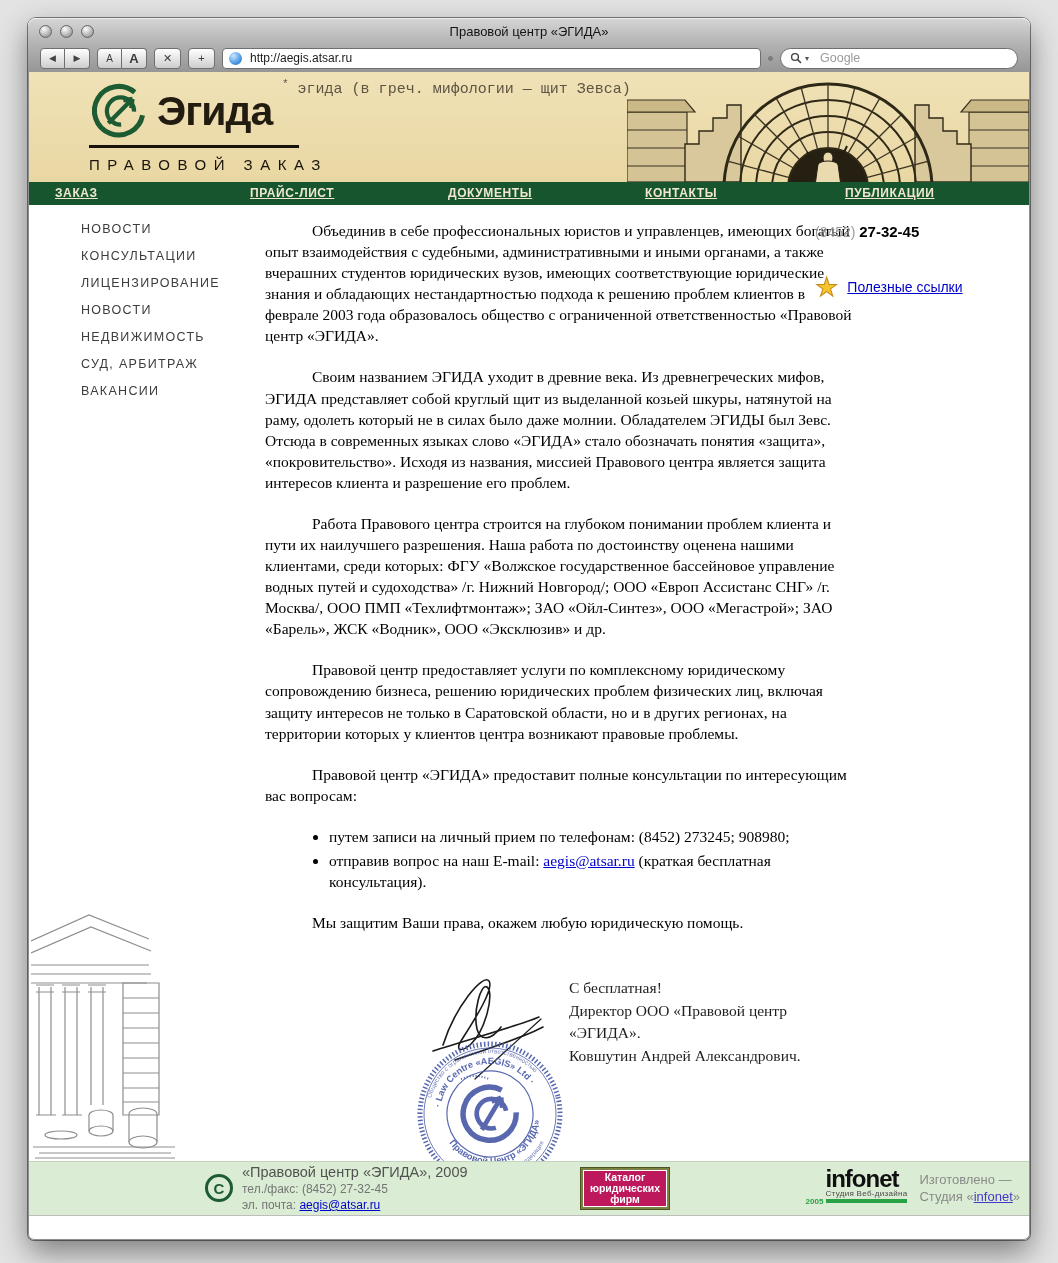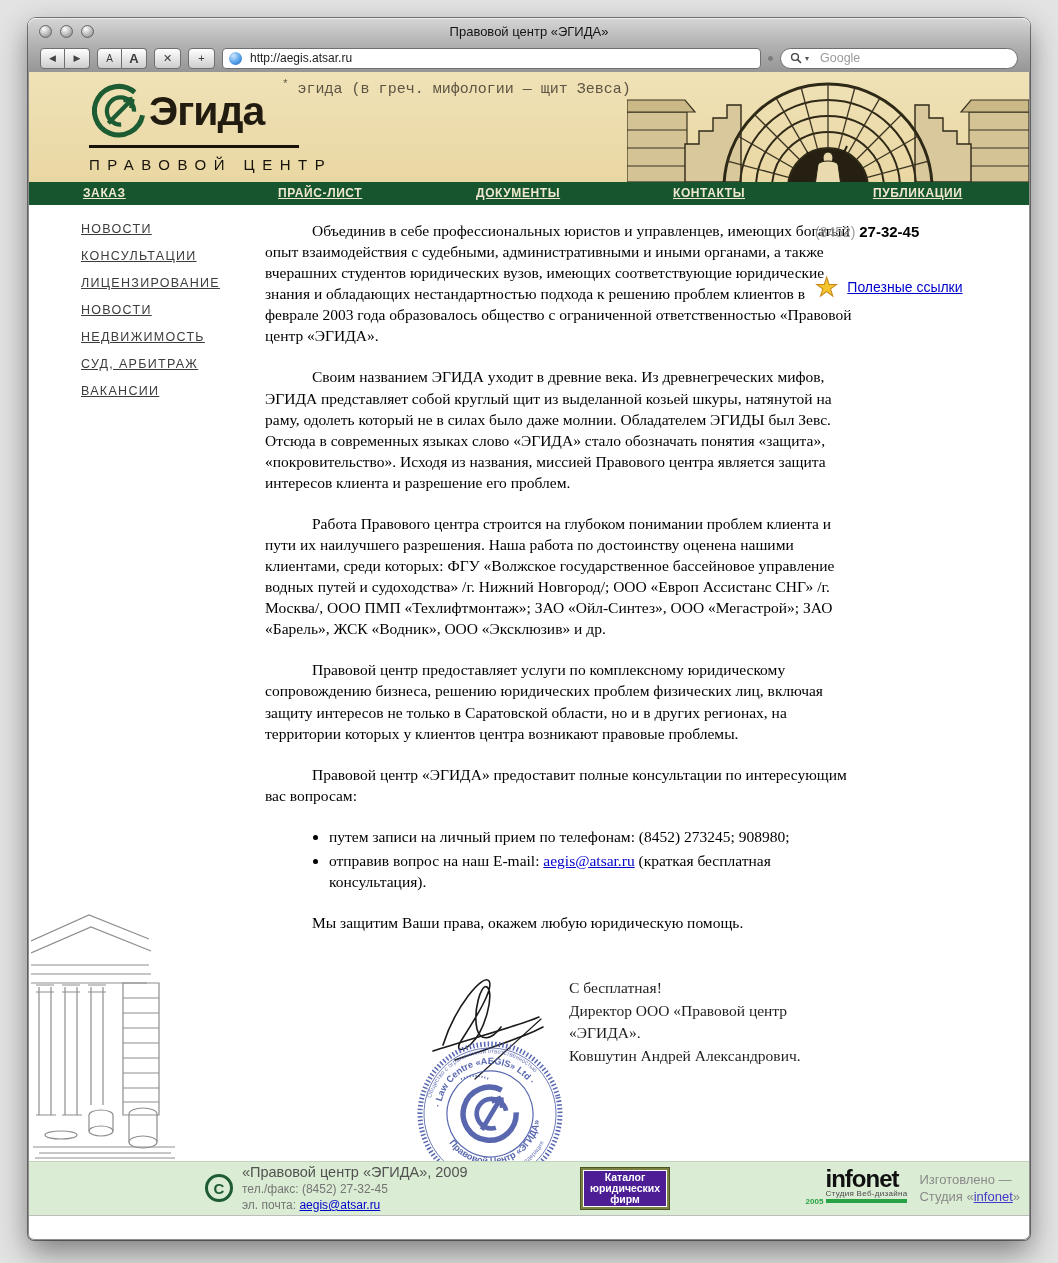--- a/index.html
+++ b/index.html
@@ -43,37 +43,37 @@
   .caret{font-size:8px;color:#555;flex:0 0 auto;}
   .searchfield input{border:none;outline:none;width:100%;font-size:12.5px;color:#333;
                      background:transparent;font-family:"Liberation Sans",sans-serif;padding-left:8px;}
   .searchfield input::placeholder{color:#9b9b9b;}
   
   .content{position:absolute;top:54px;left:0;right:0;bottom:0;background:#fff;box-sizing:border-box;
            border-left:1px solid #8f8f8f;border-right:1px solid #8f8f8f;border-bottom:1px solid #8f8f8f;
            border-radius:0 0 6px 6px;overflow:hidden;}
   .banner{height:110px;background:linear-gradient(#f0e2b7,#e9d7a3);position:relative;overflow:hidden;}
   .logo{position:absolute;left:60px;top:9px;}
-  .logo-row{display:flex;align-items:center;}
+  .logo-row{display:flex;align-items:center;gap:8px;}
   .emblem{width:60px;height:60px;color:#1d5c33;}
   .logo-script{font-size:41px;font-weight:bold;letter-spacing:-1px;color:#221c10;line-height:1;}
   .logo-line{height:3px;background:#17130a;margin-top:4px;width:210px;}
   .logo-sub{margin-top:8px;font-size:15px;letter-spacing:7.5px;color:#17130a;}
   .tagline{position:absolute;left:253px;top:6px;font-family:Liberation Mono, monospace;
            font-size:15px;color:#5d5544;}
   .tagline sup{font-size:11px;}
   .etching{position:absolute;right:0;top:0;width:402px;height:110px;}
   .navbar{height:23px;background:#17552e;position:relative;}
   .nav-item{position:absolute;top:4px;font-size:12px;font-weight:bold;letter-spacing:.6px;
-            color:#efe8cd;text-decoration:underline;cursor:pointer;margin-left:28px;}
+            color:#efe8cd;text-decoration:underline;cursor:pointer;}
   .nav-0{left:26px;} .nav-1{left:221px;} .nav-2{left:419px;} .nav-3{left:616px;} .nav-4{left:816px;}
   .main{position:relative;height:956px;overflow:hidden;}
   .side-menu{position:absolute;left:52px;top:18px;width:180px;}
   .side-item{display:block;font-size:12.5px;letter-spacing:1.3px;color:#3c3c3c;
-             text-decoration:underline;margin-bottom:14px;line-height:13px;cursor:pointer;}
+             margin-bottom:14px;line-height:13px;cursor:pointer;}
   .article{margin-left:236px;width:592px;padding-top:15px;font-family:"Liberation Serif",serif;
            font-size:15.5px;line-height:1.36;color:#000;}
   .article p{margin:0 0 20px;text-indent:47px;}
   .article ul{margin:17px 0 20px;padding-left:64px;}
   .article li{margin-bottom:3px;}
   .blue-link{color:#0000cc;text-decoration:underline;cursor:pointer;}
   .sig-row{display:flex;margin:34px 0 0 158px;}
   .sig-svg{width:132px;height:118px;flex:0 0 auto;}
   .sig-text{margin-left:14px;padding-top:10px;line-height:1.45;color:#1f1f1f;}
   .stamp-wrap{margin:-50px 0 0 146px;width:158px;height:158px;}
@@ -89,21 +89,21 @@
   .footer{height:53px;background:#daecd3;border-top:1px solid #c2d4bc;border-bottom:1px solid #bdbdbd;
           position:relative;display:flex;align-items:center;}
   .f-left{display:flex;align-items:center;margin-left:176px;}
   .c-badge{width:28px;height:28px;box-sizing:border-box;border:3px solid #1d5c33;border-radius:50%;
            color:#1d5c33;font-weight:bold;font-size:15px;display:flex;align-items:center;
            justify-content:center;}
   .f-text{margin-left:9px;line-height:1.15;}
   .f-line1{font-size:14.5px;color:#525252;}
   .f-line2,.f-line3{font-size:12px;color:#757575;margin-top:2px;}
   .catalog{position:absolute;left:551px;top:5px;width:90px;height:43px;box-sizing:border-box;
-           background:#4c1d95;border:1px solid #4c5220;box-shadow:inset 0 0 0 2px #7b8142,inset 0 0 0 3px #fff;
+           background:#be185d;border:1px solid #4c5220;box-shadow:inset 0 0 0 2px #7b8142,inset 0 0 0 3px #fff;
            display:flex;flex-direction:column;align-items:center;justify-content:center;cursor:pointer;}
   .catalog span{color:#fff;font-weight:bold;font-size:10.5px;line-height:1.05;}
   .f-right{position:absolute;right:9px;top:7px;display:flex;align-items:flex-start;gap:12px;}
   .infonet{position:relative;padding-bottom:5px;}
   .infonet-name{font-size:24px;font-weight:bold;letter-spacing:-1px;color:#101010;line-height:20px;}
   .infonet-sub{font-size:8px;color:#4a4a4a;letter-spacing:.3px;}
   .infonet-bar{height:4px;background:#27a244;margin-top:1px;}
   .infonet-year{position:absolute;left:-20px;bottom:2px;font-size:8px;color:#27a244;font-weight:bold;}
   .made{font-size:13px;color:#8a8a8a;line-height:1.3;padding-top:3px;}
   .made a{color:#4636c9;}
@@ -162,21 +162,21 @@
 
     <div class="banner">
       <div class="logo">
         <div class="logo-row">
           <svg class="emblem" viewBox="-42 -42 84 84">
             <use href="#emblem-sym"></use>
           </svg>
           <span class="logo-script">Эгида</span>
         </div>
         <div class="logo-line"></div>
-        <div class="logo-sub">ПРАВОВОЙ ЦЕНТР</div>
+        <div class="logo-sub">ПРАВОВОЙ ЗАКАЗ</div>
       </div>
       <div class="tagline"><sup>*</sup><span> эгида (в греч. мифологии — щит Зевса)</span></div>
       <svg class="etching" viewBox="0 0 402 110">
         <g stroke="#3a3321" fill="#d4c395" stroke-width="1.2">
           <rect x="0" y="40" width="60" height="70"></rect>
           <rect x="342" y="40" width="60" height="70"></rect>
           <path d="M0,58 h60 M0,76 h60 M0,94 h60 M342,58 h60 M342,76 h60 M342,94 h60" fill="none"></path>
           <path d="M0,40 L68,40 L58,28 L0,28 Z" fill="#cbb887"></path>
           <path d="M402,40 L334,40 L344,28 L402,28 Z" fill="#cbb887"></path>
         </g>

